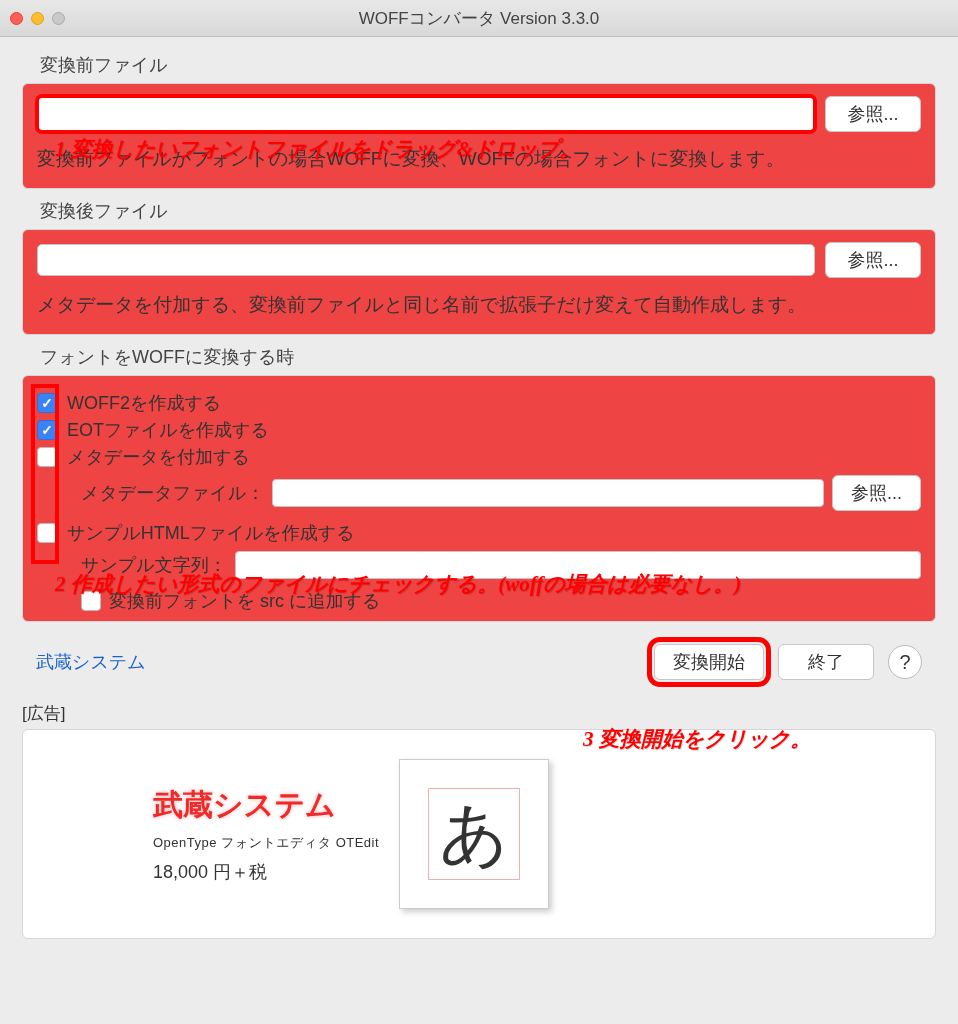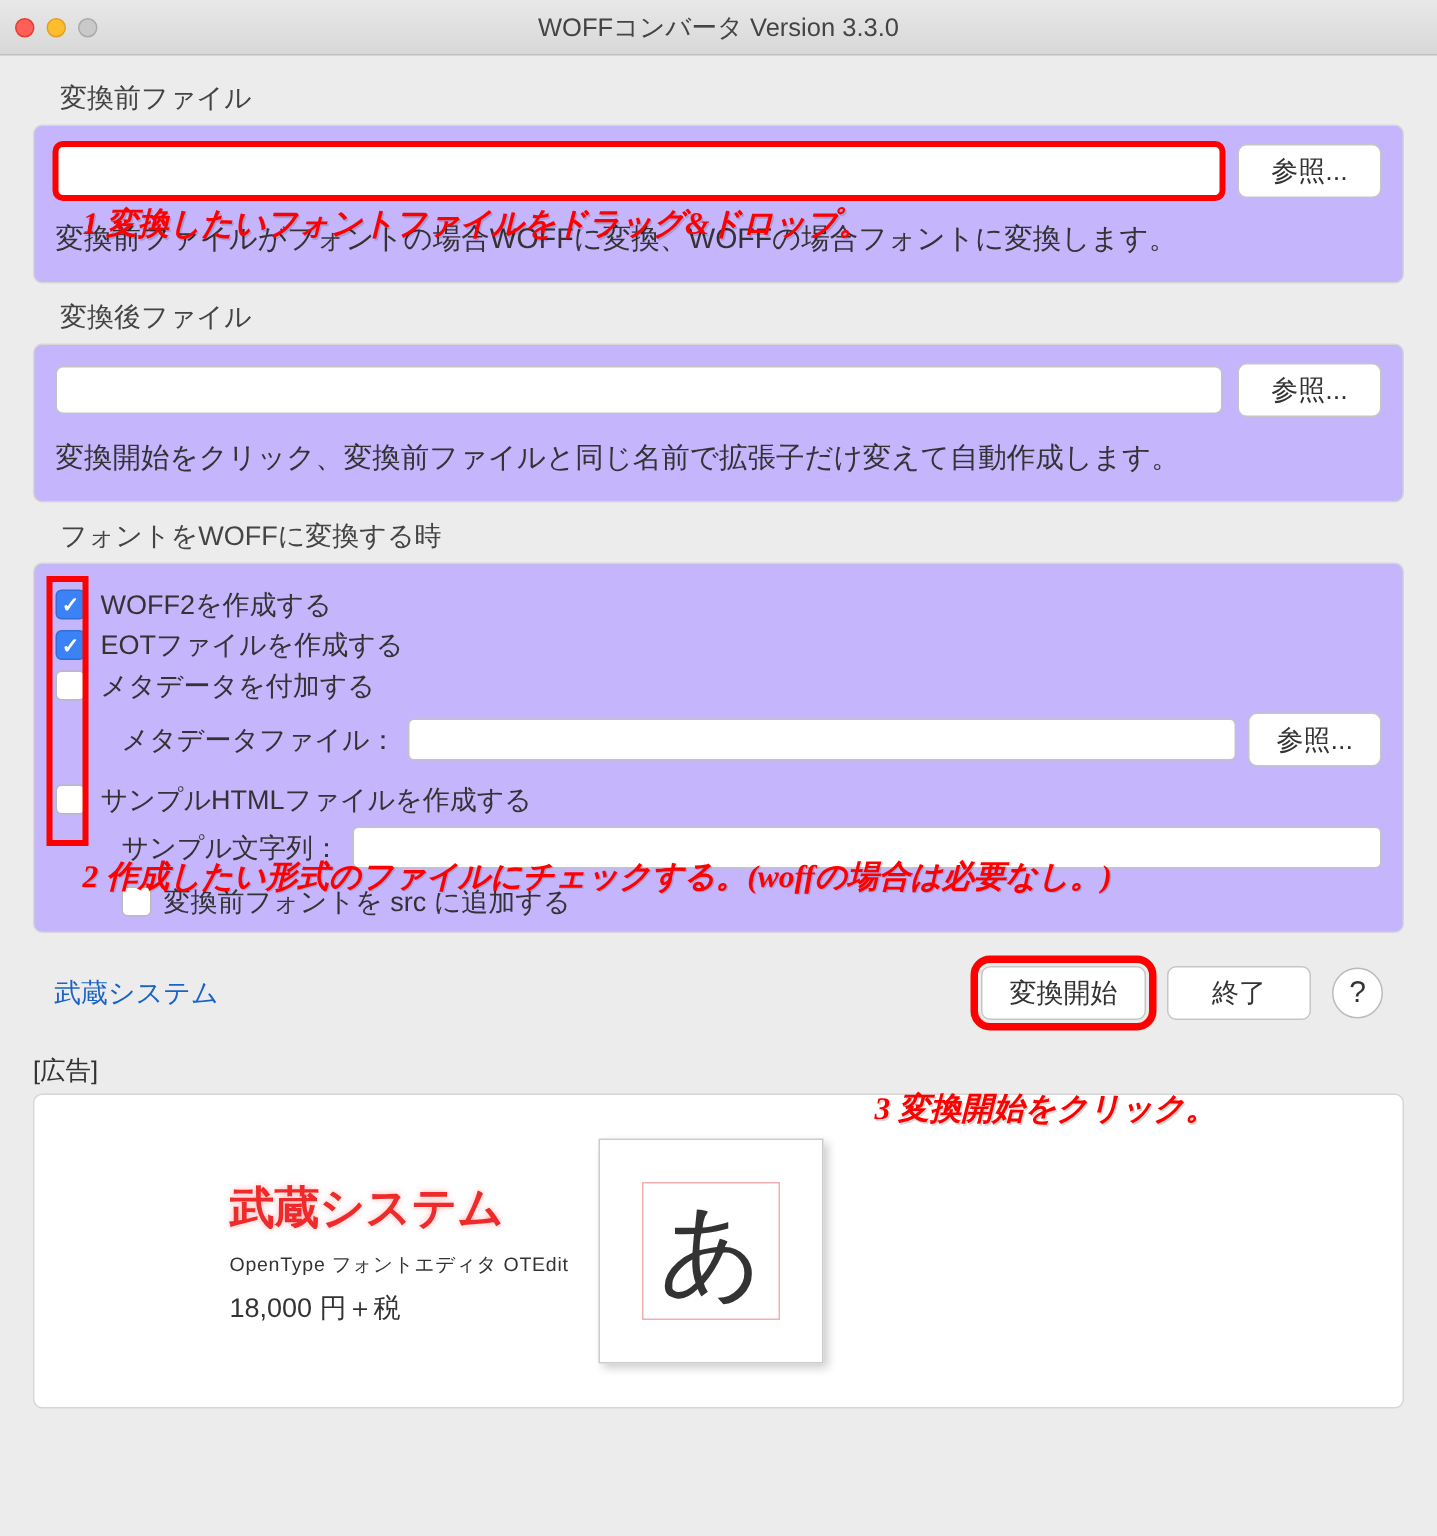--- a/index.html
+++ b/index.html
@@ -24,21 +24,21 @@
     }
     .traffic-lights { display: flex; gap: 8px; position: absolute; left: 10px; }
     .tl { width: 13px; height: 13px; border-radius: 50%; }
     .tl.close { background: #ff5f57; border: 0.5px solid #e33e32; }
     .tl.min { background: #ffbd2e; border: 0.5px solid #e0a023; }
     .tl.max { background: #c9c9c9; border: 0.5px solid #a9a9a9; }
     .title { flex: 1; text-align: center; font-size: 17px; color: #444; }
     .content { padding: 10px 22px 0 22px; }
     .section-label { font-size: 18px; color: #444; margin: 6px 0 6px 18px; }
     .panel {
-      background: #c4b5fd;
+      background: #ef4444;
       border: 1px solid #d6d6d6;
       border-radius: 6px;
       padding: 12px 14px 16px 14px;
       margin-bottom: 10px;
       position: relative;
     }
     .row { display: flex; align-items: center; gap: 10px; }
     .textfield {
       flex: 1;
       height: 32px;
@@ -170,21 +170,21 @@
     </div>
     <div class="helptext">変換前ファイルがフォントの場合WOFFに変換、WOFFの場合フォントに変換します。</div>
   </div>
 
   <div class="section-label">変換後ファイル</div>
   <div class="panel">
     <div class="row">
       <input class="textfield" value="" style="">
       <button class="btn">参照...</button>
     </div>
-    <div class="helptext">変換開始をクリック、変換前ファイルと同じ名前で拡張子だけ変えて自動作成します。</div>
+    <div class="helptext">メタデータを付加する、変換前ファイルと同じ名前で拡張子だけ変えて自動作成します。</div>
   </div>
 
   <div class="section-label">フォントをWOFFに変換する時</div>
   <div class="panel" style="padding-bottom:8px;">
     <div class="check-highlight"></div>
     <div class="check-row">
       <div class="chk checked"></div>
       <span>WOFF2を作成する</span>
     </div>
     <div class="check-row">

